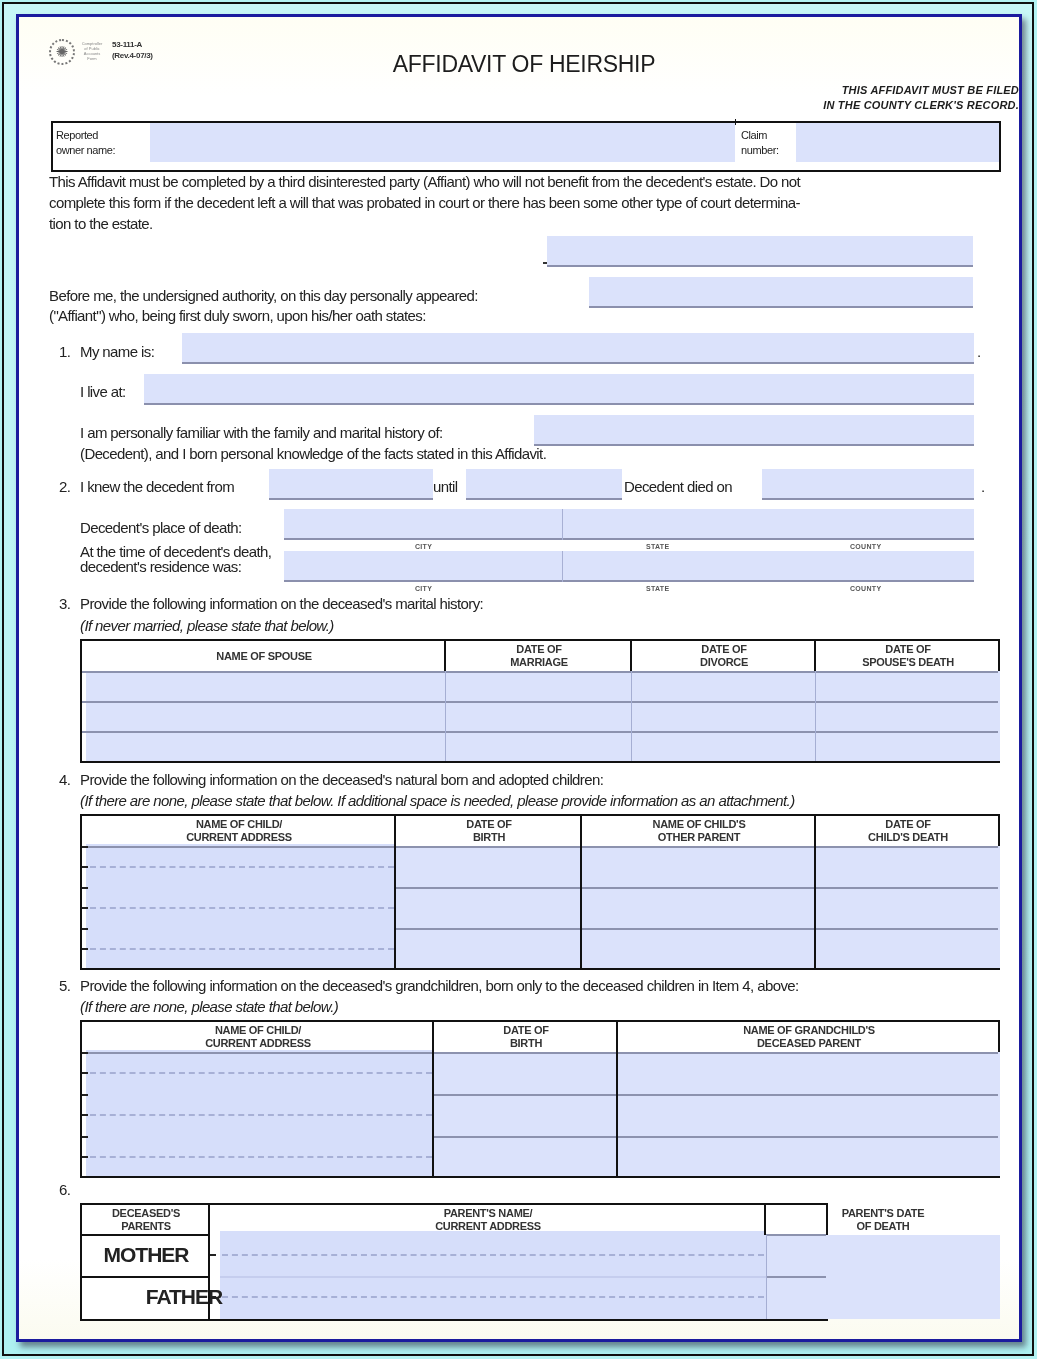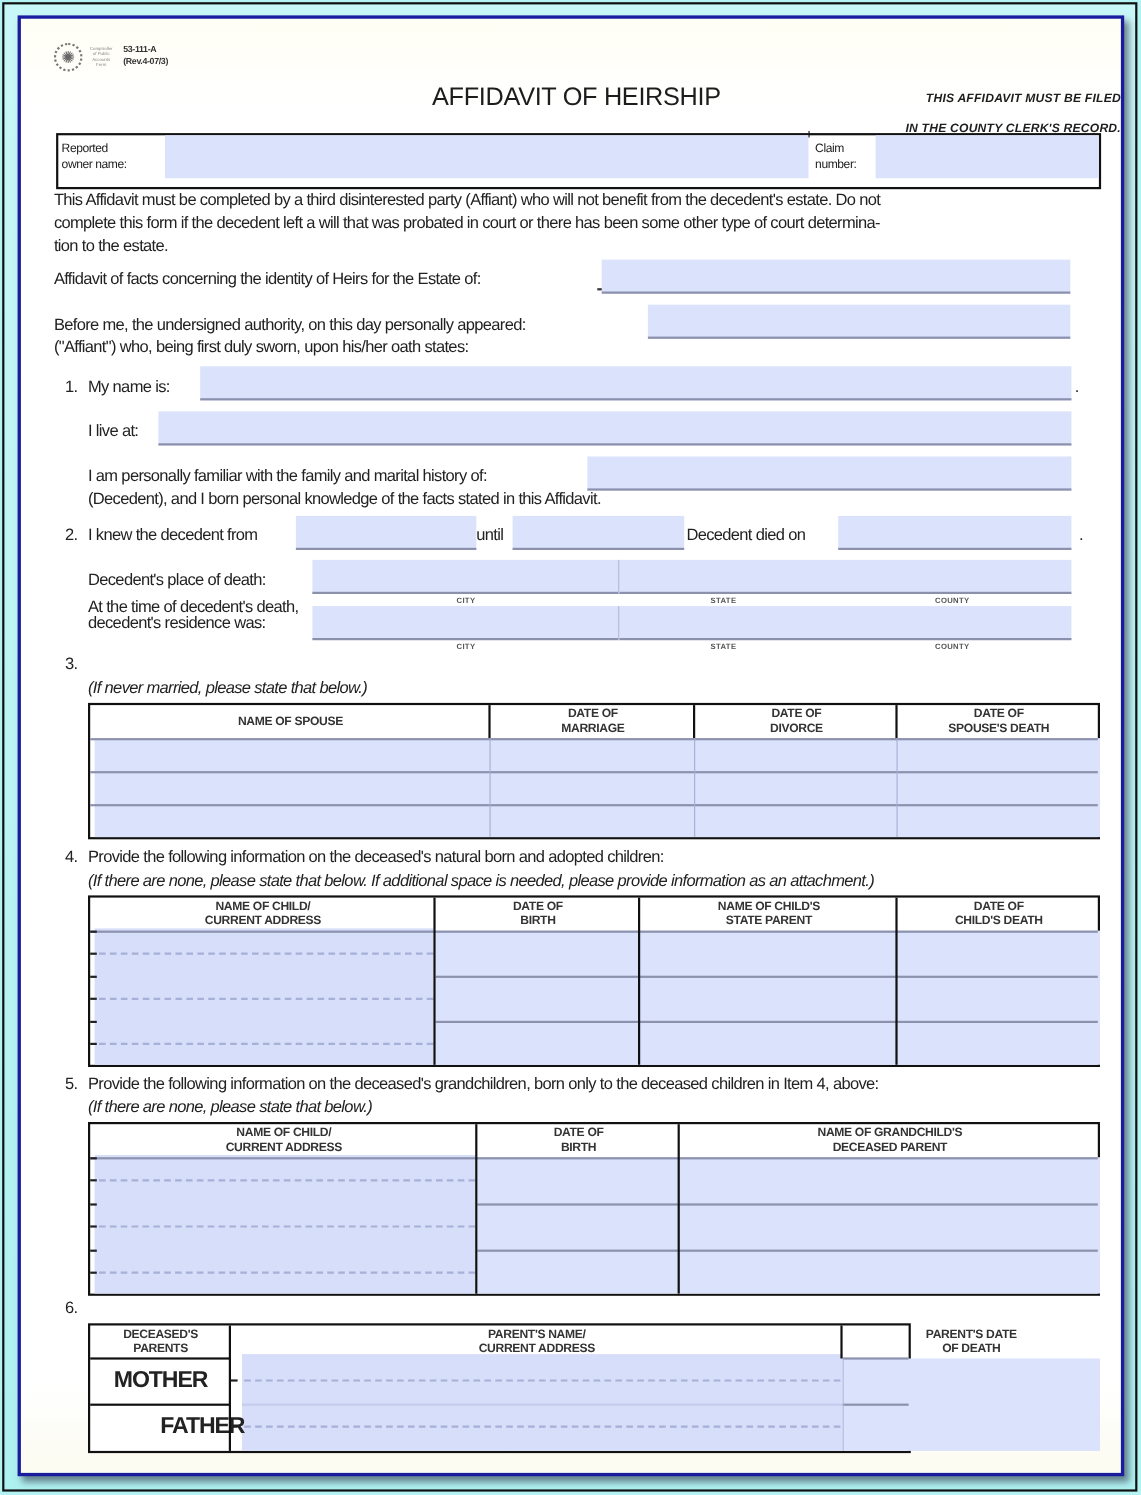--- a/index.html
+++ b/index.html
@@ -25,21 +25,21 @@
   .field { position: absolute; background: #dbe2fb; }
   .field.ul { border-bottom: 2px solid #8b90ad; }
   .txt { position: absolute; white-space: nowrap; font-size: 15px; letter-spacing: -0.6px; color: #222; }
   .it { font-style: italic; }
   .tiny { position: absolute; font-size: 7px; font-weight: bold; color: #555; letter-spacing: 0.3px; }
 
   
   .seal { position: absolute; left: 30px; top: 22px; width: 26px; height: 26px; border-radius: 50%; border: 2px dotted #777; display:flex; align-items:center; justify-content:center; color:#666; font-size: 15px; }
   .seal-text { position: absolute; left: 62px; top: 24px; width: 22px; font-size: 4px; line-height: 5px; color: #888; text-align: center; }
   .form-no { position: absolute; left: 93px; top: 22px; font-size: 8px; line-height: 11px; color: #333; font-weight: bold; letter-spacing: -0.3px; }
-  .title { position: absolute; left: 0; right: 0; top: 34px; text-align: center; font-size: 23px; color: #1d1d1d; letter-spacing: -0.3px; padding-left: 10px; margin-top: 23px; }
+  .title { position: absolute; left: 0; right: 0; top: 34px; text-align: center; font-size: 23px; color: #1d1d1d; letter-spacing: -0.3px; padding-left: 10px; }
   .subtitle { position: absolute; left: 0; right: 0; text-align: right; font-size: 11px; font-weight: bold; font-style: italic; color: #1d1d1d; letter-spacing: 0.2px; padding-left: 10px;}
 
   
   .owner-box { position: absolute; left: 32px; top: 104px; width: 950px; height: 51px; border: 2px solid #111; background: #fff; }
   .owner-label { position: absolute; font-size: 11px; line-height: 15px; color: #222; letter-spacing: -0.4px; }
 
   
   .tbl { position: absolute; border: 2px solid #111; background: #fff; }
   .th { position: absolute; top: 0; font-size: 11px; font-weight: bold; line-height: 13px; text-align: center; color: #333; letter-spacing: -0.3px; display:flex; align-items:center; justify-content:center; }
   .vline { position: absolute; top: 0; bottom: 0; width: 2px; background: #111; }
@@ -57,41 +57,40 @@
 <div class="page">
 
   <div class="seal">✺</div>
   <div class="seal-text">Comptroller of Public Accounts Form</div>
   <div class="form-no">
     <div>53-111-A</div>
     <div>(Rev.4-07/3)</div>
   </div>
   <div class="title">AFFIDAVIT OF HEIRSHIP</div>
   <div class="subtitle" style="top:67px;">THIS AFFIDAVIT MUST BE FILED</div>
-  <div class="subtitle" style="top:94px;padding-left:23px;">IN THE COUNTY CLERK'S RECORD.</div>
+  <div class="subtitle" style="top:82px;padding-left:23px;">IN THE COUNTY CLERK'S RECORD.</div>
 
   <div class="owner-box">
     <div class="owner-label" style="left:3px;top:5px;">
       <div>Reported</div>
       <div>owner name:</div>
     </div>
     <div class="field" style="left:97px;top:0;width:585px;height:39px;"></div>
     <div class="abs" style="left:682px;top:-4px;width:1px;height:6px;background:#111;"></div>
     <div class="owner-label" style="left:688px;top:5px;">
       <div>Claim</div>
       <div>number:</div>
     </div>
     <div class="field" style="left:743px;top:0;width:203px;height:39px;"></div>
   </div>
 
   <div class="txt" style="left:30px;top:156px;">This Affidavit must be completed by a third disinterested party (Affiant) who will not benefit from the decedent's estate. Do not</div>
   <div class="txt" style="left:30px;top:177px;">complete this form if the decedent left a will that was probated in court or there has been some other type of court determina-</div>
   <div class="txt" style="left:30px;top:198px;">tion to the estate.</div>
 
-  <div class="txt" style="left:30px;top:228px;">Affidavit of facts concerning the identity of Heirs for the Estate of:</div>
   <div class="abs" style="left:524px;top:245px;width:5px;height:2px;background:#333;"></div>
   <div class="field ul" style="left:528px;top:219px;width:426px;height:31px;"></div>
 
   <div class="field ul" style="left:570px;top:260px;width:384px;height:31px;"></div>
   <div class="txt" style="left:30px;top:270px;">Before me, the undersigned authority, on this day personally appeared:</div>
   <div class="txt" style="left:30px;top:290px;">("Affiant") who, being first duly sworn, upon his/her oath states:</div>
 
   <div class="txt" style="left:40px;top:326px;">1.</div>
   <div class="txt" style="left:61px;top:326px;">My name is:</div>
   <div class="field ul" style="left:163px;top:316px;width:792px;height:31px;"></div>
@@ -124,20 +123,21 @@
   <div class="field ul" style="left:265px;top:534px;width:278px;height:31px;"></div>
   <div class="field ul" style="left:544px;top:534px;width:411px;height:31px;"></div>
   <div class="abs" style="left:543px;top:534px;width:1px;height:31px;background:#a8b0d4;"></div>
   <div class="txt" style="left:61px;top:527px;line-height:15px;">At the time of decedent's death,</div>
   <div class="txt" style="left:61px;top:542px;line-height:15px;">decedent's residence was:</div>
   <div class="tiny" style="left:396px;top:568px;">CITY</div>
   <div class="tiny" style="left:627px;top:568px;">STATE</div>
   <div class="tiny" style="left:831px;top:568px;">COUNTY</div>
 
   <div class="txt" style="left:40px;top:578px;">3.</div>
+  <div class="txt" style="left:61px;top:578px;">Provide the following information on the deceased's marital history:</div>
   <div class="txt it" style="left:61px;top:600px;">(If never married, please state that below.)</div>
 
   <div class="tbl" style="left:61px;top:622px;width:920px;height:124px;">
     <div class="th" style="left:0;width:364px;height:30px;">
         <span>NAME OF SPOUSE</span>
       </div>
     <div class="th" style="left:364px;width:186px;height:30px;flex-direction:column;">
         <span>DATE OF</span>
         <span>MARRIAGE</span>
       </div>
@@ -183,21 +183,21 @@
     <div class="th" style="left:0;width:314px;height:30px;flex-direction:column;">
         <span>NAME OF CHILD/</span>
         <span>CURRENT ADDRESS</span>
       </div>
     <div class="th" style="left:314px;width:186px;height:30px;flex-direction:column;">
         <span>DATE OF</span>
         <span>BIRTH</span>
       </div>
     <div class="th" style="left:500px;width:234px;height:30px;flex-direction:column;">
         <span>NAME OF CHILD'S</span>
-        <span>STATE PARENT</span>
+        <span>OTHER PARENT</span>
       </div>
     <div class="th" style="left:734px;width:184px;height:30px;flex-direction:column;">
         <span>DATE OF</span>
         <span>CHILD'S DEATH</span>
       </div>
 
     <div class="field" style="left:4px;top:28px;width:308px;height:124px;background:#d6defa;">
       <div class="abs" style="left:0;top:0;width:308px;height:42px;"></div>
       <div class="abs" style="left:0;top:42px;width:308px;height:41px;"></div>
       <div class="abs" style="left:0;top:83px;width:308px;height:41px;"></div>

